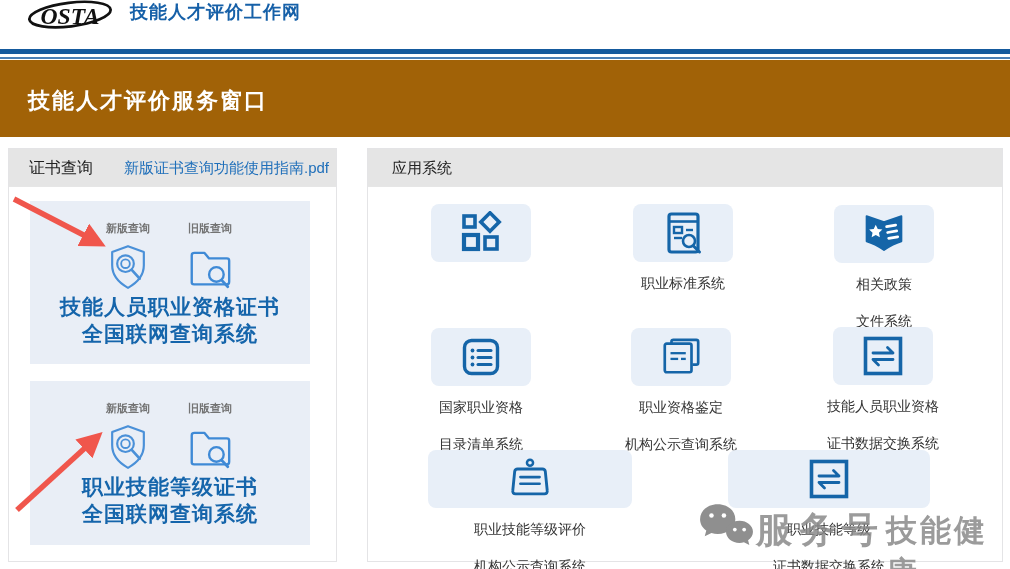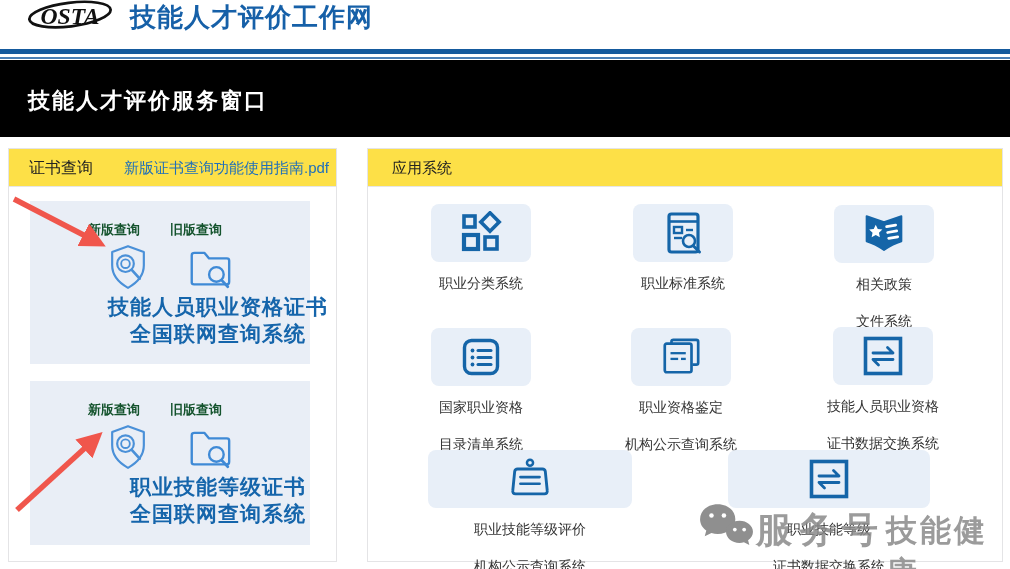--- a/index.html
+++ b/index.html
@@ -5,45 +5,45 @@
   html,body{margin:0;padding:0;}
   body{
     width:1010px;height:569px;position:relative;overflow:hidden;
     background:#fff;font-family:"Liberation Sans","DejaVu Sans",sans-serif;
     -webkit-font-smoothing:antialiased;
   }
   
   .top-strip{position:absolute;left:818px;top:0;width:192px;height:4px;background:#d9e6f5;}
   .site-header{position:absolute;left:0;top:0;width:100%;height:52px;background:#fff;display:flex;align-items:flex-start;}
   .logo-wrap{margin-left:26px;width:88px;height:40px;}
-  .site-title{margin-left:16px;font-size:26px;font-weight:bold;color:#1660a8;letter-spacing:1px;}
+  .site-title{margin-left:16px;font-size:18px;font-weight:bold;color:#1660a8;letter-spacing:1px;}
   .rule1{position:absolute;left:0;top:49px;width:100%;height:5px;background:#155a9d;}
   .rule2{position:absolute;left:0;top:57px;width:100%;height:2px;background:#4a7fb5;}
   
-  .banner{position:absolute;left:0;top:60px;width:100%;height:77px;background:#000000;}
+  .banner{position:absolute;left:0;top:60px;width:100%;height:77px;background:#a16207;}
   .banner-title{position:absolute;left:28px;top:26px;color:#fff;font-size:22px;font-weight:bold;letter-spacing:2px;}
   
   .panel{position:absolute;top:148px;background:#fff;border:1px solid #e4e4e6;box-sizing:border-box;}
   .panel-cert{left:8px;width:329px;height:414px;}
   .panel-apps{left:367px;width:636px;height:414px;}
-  .panel-head{position:relative;height:37px;background:#fde047;border-bottom:1px solid #e6e6e6;}
+  .panel-head{position:relative;height:37px;background:#e5e5e5;border-bottom:1px solid #e6e6e6;}
   .panel-head-title{position:absolute;left:20px;top:0;line-height:37px;font-size:16px;color:#222;}
   .panel-apps .panel-head-title{left:24px;font-size:15px;}
   .guide-link{position:absolute;right:7px;top:0;line-height:37px;font-size:15px;color:#1f6fba;cursor:pointer;}
   
   .cert-card{position:absolute;left:21px;width:280px;height:163px;background:#e9eef6;}
   .cert-card.c1{top:52px;}
   .cert-card.c2{top:232px;height:164px;}
-  .query-label{position:absolute;top:20px;width:80px;text-align:left;font-size:13px;font-weight:bold;color:#14532d;cursor:pointer;}
+  .query-label{position:absolute;top:20px;width:80px;text-align:center;font-size:11px;font-weight:bold;color:#737373;cursor:pointer;}
   .query-label.new{left:58px;}
   .query-label.old{left:140px;}
   .card-icon{position:absolute;cursor:pointer;}
   .card-icon.shield{left:78px;top:42px;}
   .card-icon.folder{left:157px;top:46px;}
-  .card-title{position:absolute;left:0;top:92px;width:100%;text-align:center;font-size:21px;font-weight:bold;color:#1565ab;line-height:27px;letter-spacing:1px;margin-left:48px;}
+  .card-title{position:absolute;left:0;top:92px;width:100%;text-align:center;font-size:21px;font-weight:bold;color:#1565ab;line-height:27px;letter-spacing:1px;}
   
   .app-item{position:absolute;cursor:pointer;}
   .tile{width:100px;height:58px;margin:0 auto;background:#e8eff8;border-radius:8px;display:flex;align-items:center;justify-content:center;}
   .tile.wide{width:100%;}
   .app-label{margin-top:16px;text-align:center;font-size:14px;color:#333;line-height:21px;}
   .app-label.first{margin-top:11px;}
   
   .arrows{position:absolute;left:0;top:0;z-index:50;pointer-events:none;}
   
   .watermark{position:absolute;z-index:60;pointer-events:none;}
@@ -134,21 +134,20 @@
 
   <div class="app-item" style="left:32px;top:55px;width:162px;">
     <div class="tile">
       <svg viewBox="0 0 44 44" width="44" height="44" fill="none" stroke="#1565a8">
         <rect x="5" y="5" width="11" height="11" stroke-width="3.6"></rect>
         <rect x="24.5" y="4.5" width="13" height="13" stroke-width="3.6" transform="rotate(45 31 11)"></rect>
         <rect x="5" y="24" width="14" height="14" stroke-width="4.2"></rect>
         <rect x="26" y="26" width="12" height="12" stroke-width="3.6"></rect>
       </svg>
     </div>
-    <div class="app-label first">职业分类系统</div>
     <div class="app-label"></div>
   </div>
 
   <div class="app-item" style="left:234px;top:55px;width:162px;">
     <div class="tile">
       <svg viewBox="0 0 44 44" width="44" height="44" fill="none" stroke="#1565a8">
         <rect x="8" y="3" width="29" height="38" rx="2.5" stroke-width="3.2"></rect>
         <line x1="8" y1="10.5" x2="37" y2="10.5" stroke-width="2.6"></line>
         <rect x="13" y="16" width="8" height="6" stroke-width="2.4"></rect>
         <line x1="25" y1="19" x2="32" y2="19" stroke-width="2.4"></line>

